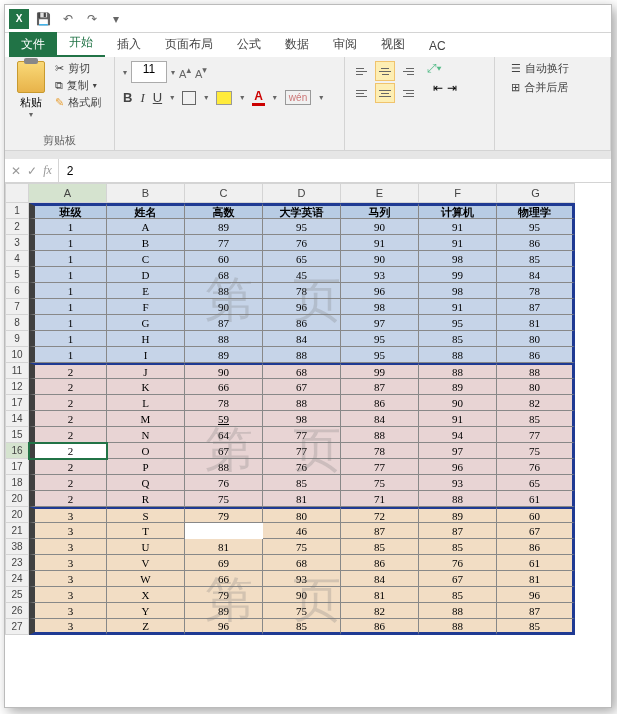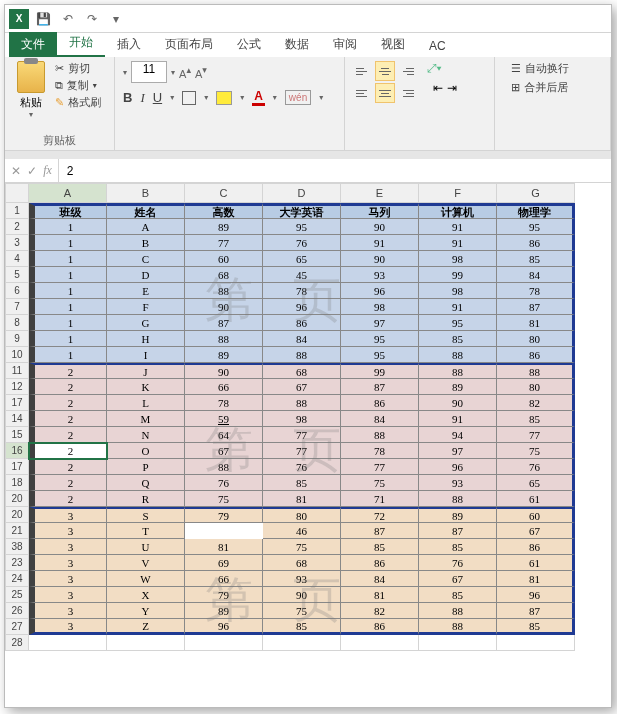--- a/index.html
+++ b/index.html
@@ -514,29 +514,19 @@
         <div class="row zone3 last">
           <div class="rowhead">27</div>
           <div class="cell first cA" style="width: 78px;">3</div>
           <div class="cell" style="width: 78px;">Z</div>
           <div class="cell" style="width: 78px;">96</div>
           <div class="cell" style="width: 78px;">85</div>
           <div class="cell" style="width: 78px;">86</div>
           <div class="cell" style="width: 78px;">88</div>
           <div class="cell lastc" style="width: 78px;">85</div>
         </div>
-        <div class="row">
-          <div class="rowhead">28</div>
-          <div class="cell" style="width: 78px; background: rgb(255, 255, 255); border-color: rgb(212, 212, 212);"></div>
-          <div class="cell" style="width: 78px; background: rgb(255, 255, 255); border-color: rgb(212, 212, 212);"></div>
-          <div class="cell" style="width: 78px; background: rgb(255, 255, 255); border-color: rgb(212, 212, 212);"></div>
-          <div class="cell" style="width: 78px; background: rgb(255, 255, 255); border-color: rgb(212, 212, 212);"></div>
-          <div class="cell" style="width: 78px; background: rgb(255, 255, 255); border-color: rgb(212, 212, 212);"></div>
-          <div class="cell" style="width: 78px; background: rgb(255, 255, 255); border-color: rgb(212, 212, 212);"></div>
-          <div class="cell" style="width: 78px; background: rgb(255, 255, 255); border-color: rgb(212, 212, 212);"></div>
-        </div>
       </div>
       <div class="watermark" style="left: 200px; top: 85px;">第页</div>
       <div class="watermark" style="left: 200px; top: 235px;">第页</div>
       <div class="watermark" style="left: 200px; top: 385px;">第页</div>
     </div>
 
 </div>
 
 </body></html>

